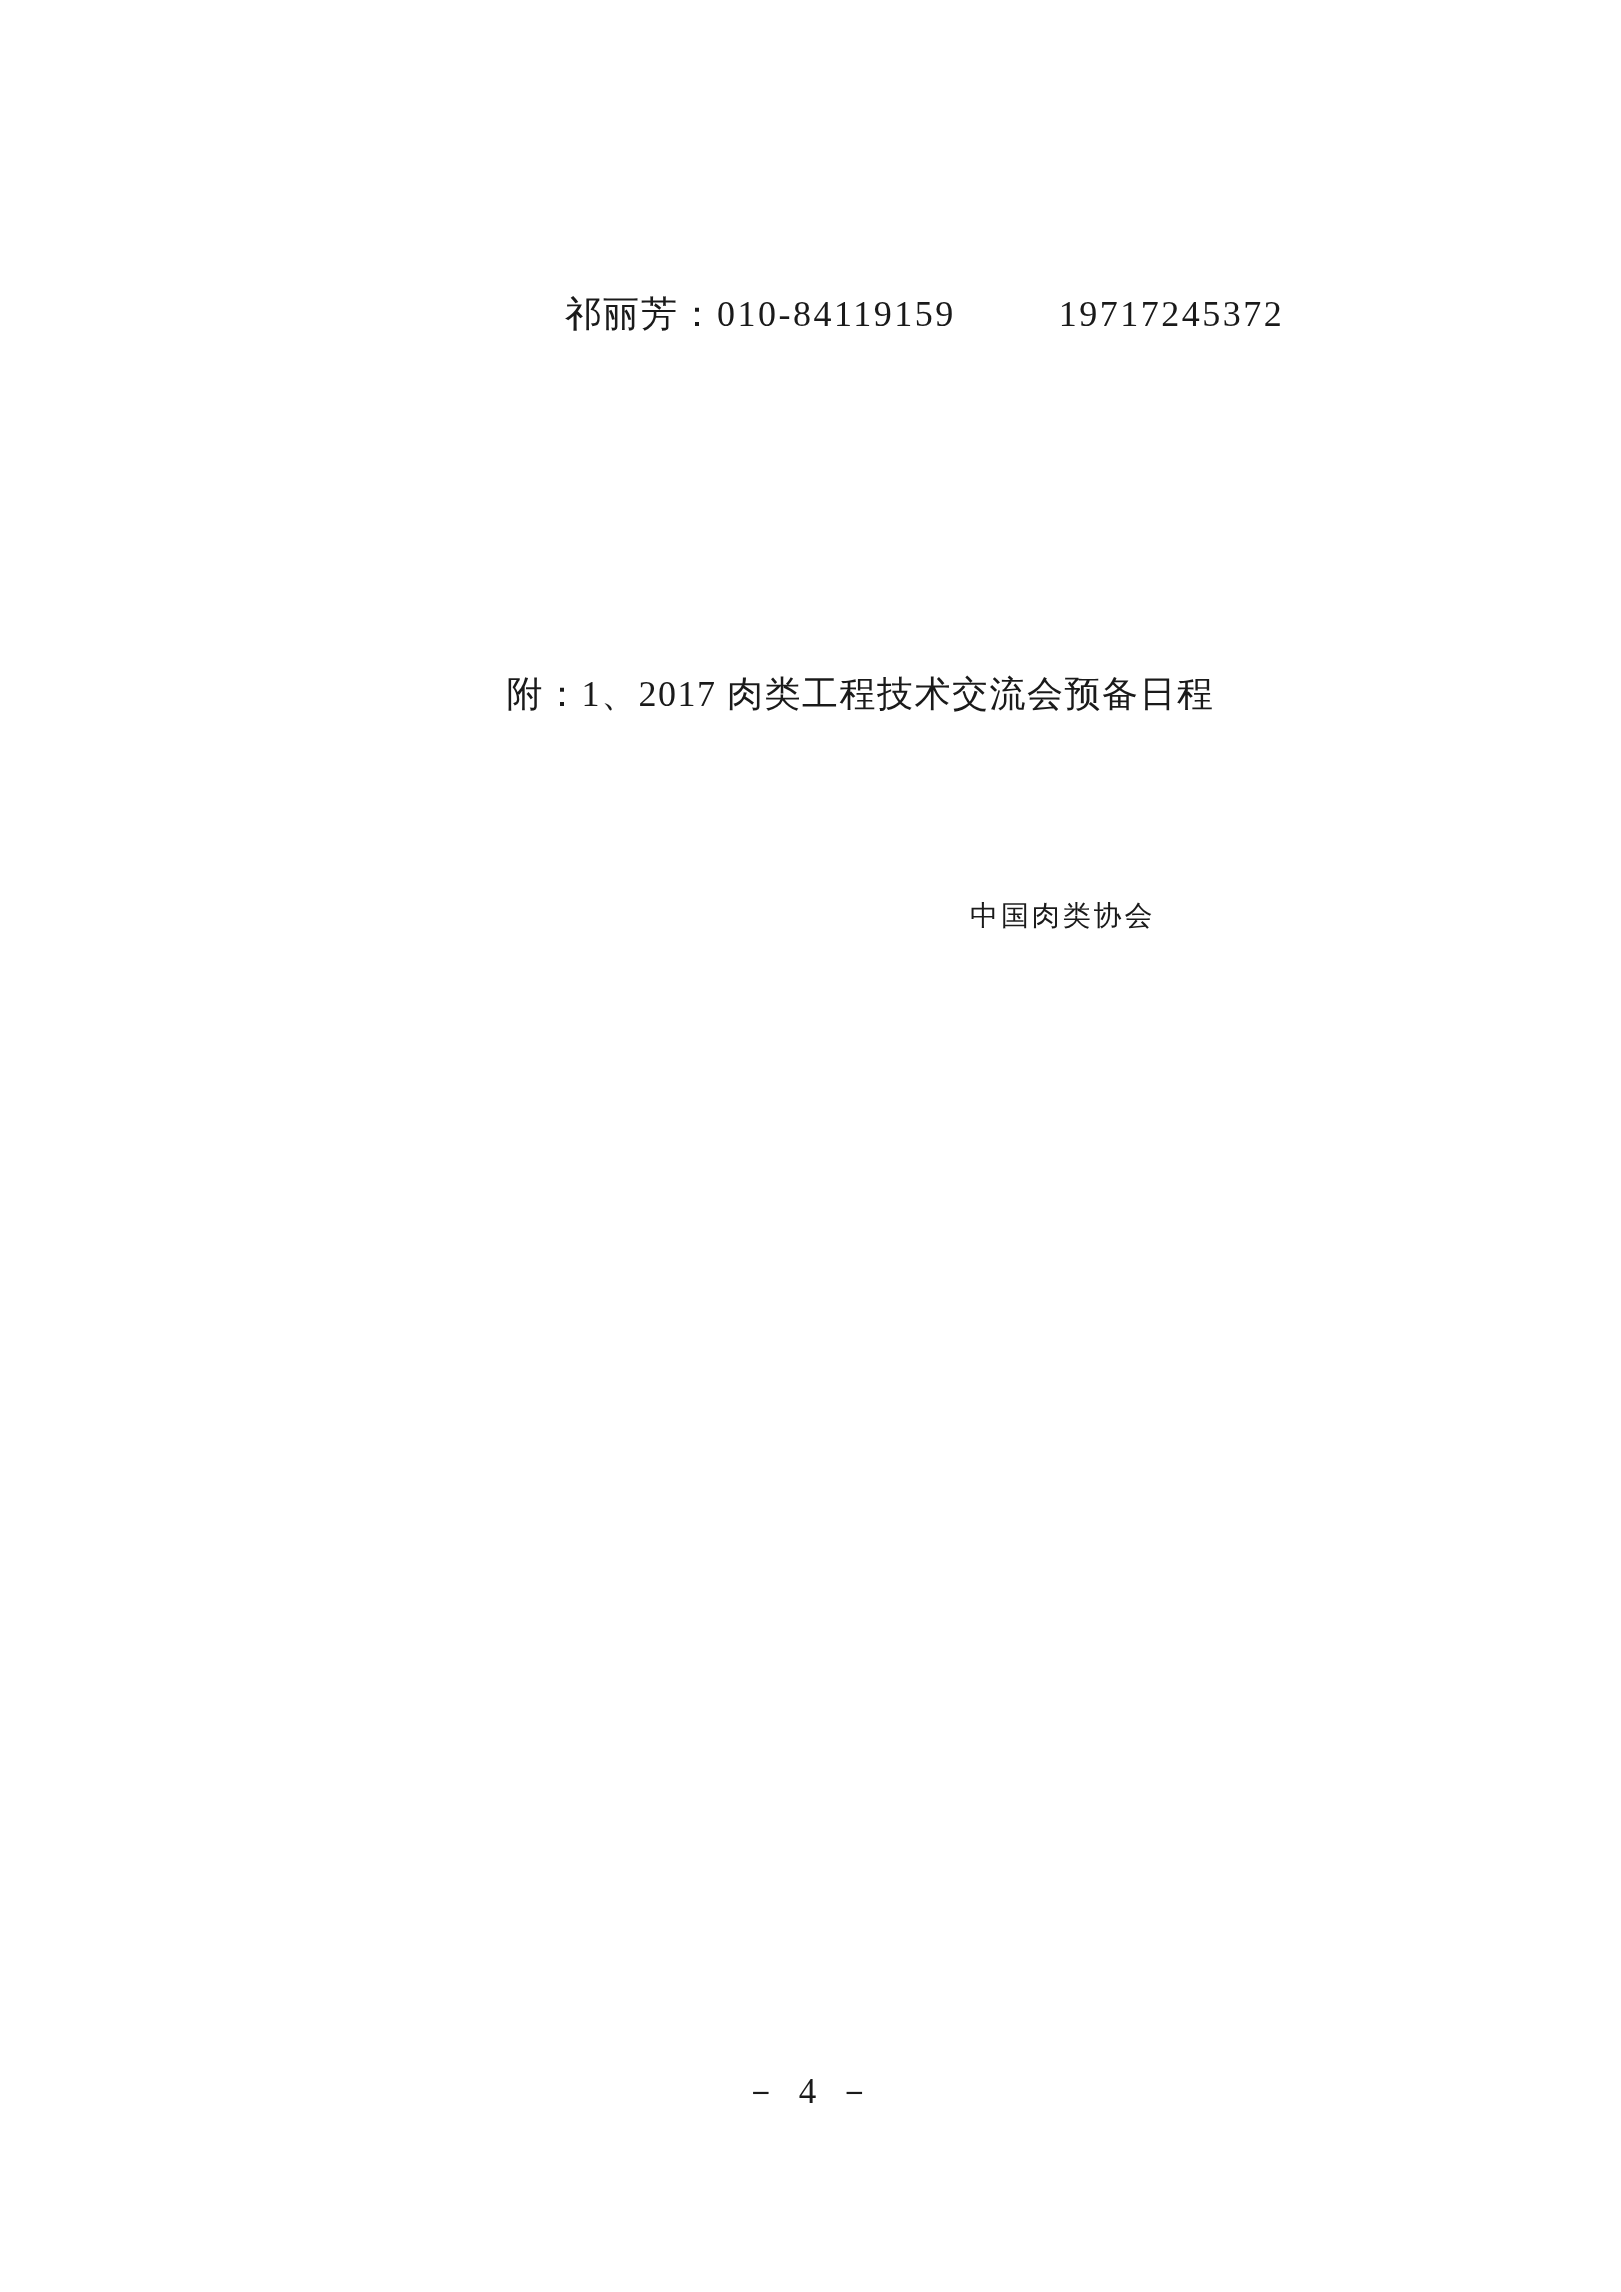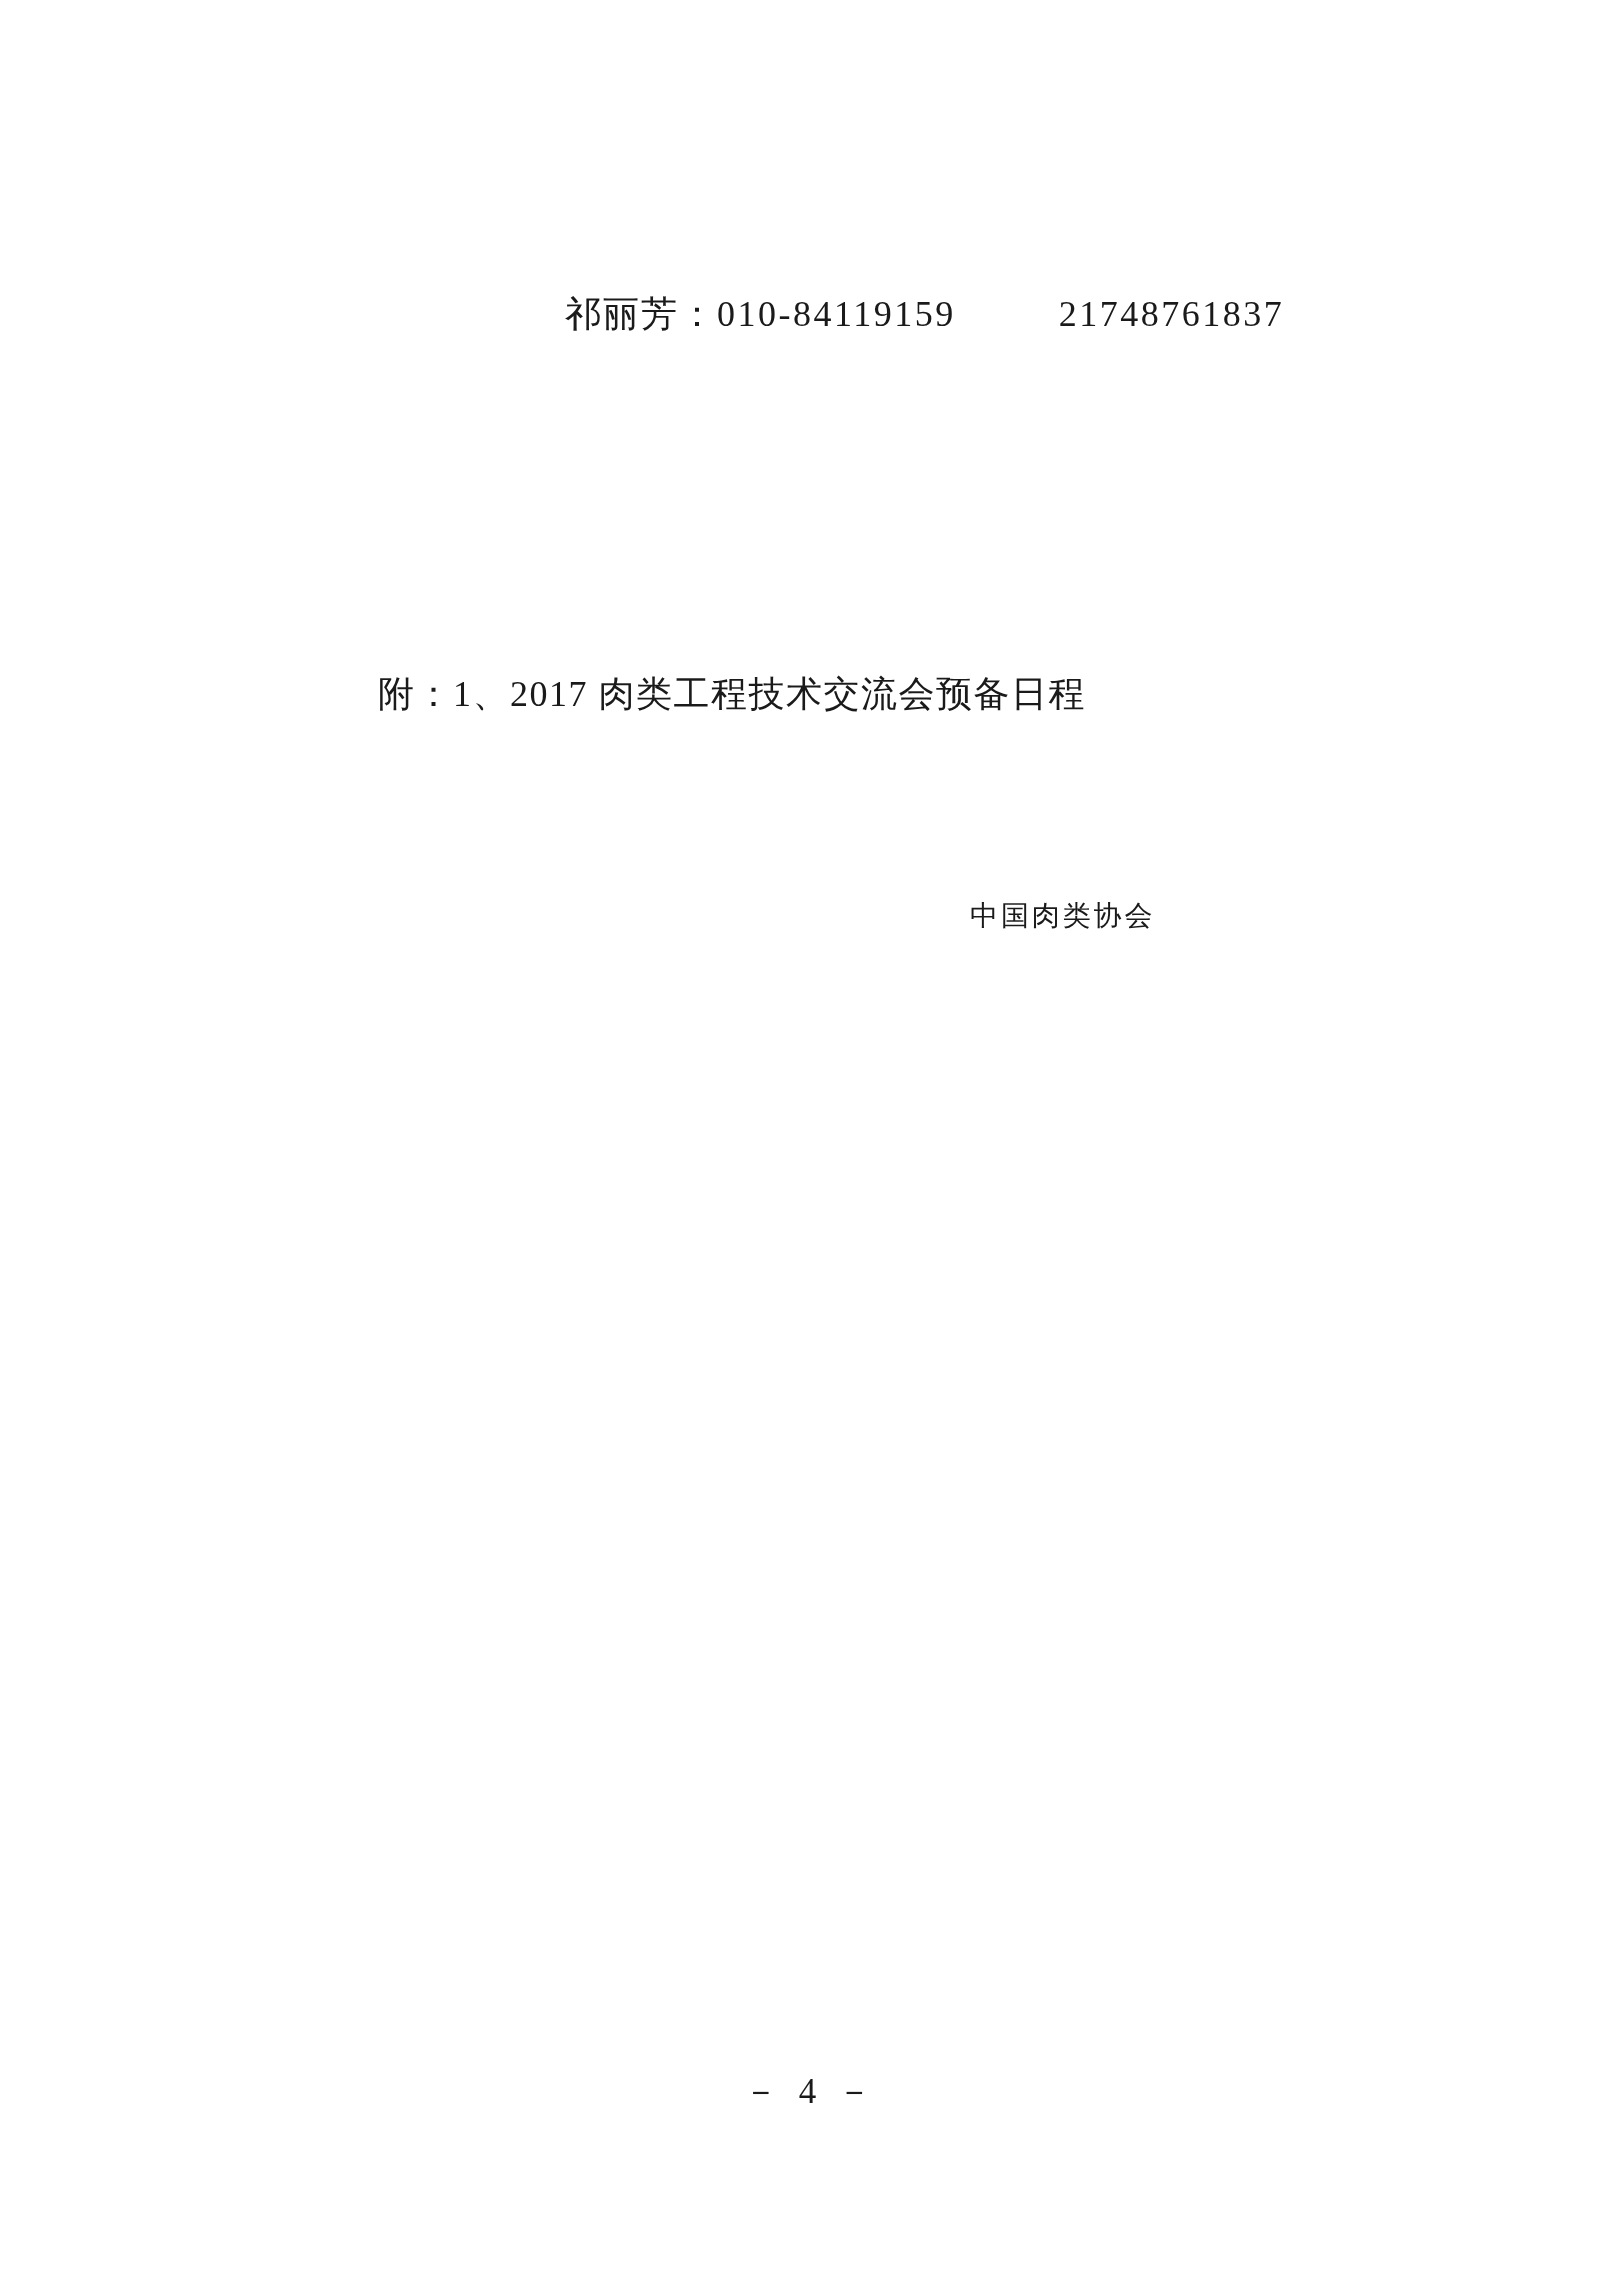--- a/index.html
+++ b/index.html
@@ -57,20 +57,21 @@
   }
   .attach-line {
     display: block;
     white-space: pre;
     font-size: 36px;
     line-height: 86px;
     letter-spacing: 1.5px;
   }
   .attach-line.first {
     padding-left: 0;
+    text-align: center;
   }
   .attach-line.second {
     padding-left: 80px;
   }
   .signature {
     position: absolute;
     left: 970px;
     top: 872px;
     width: 412px;
   }
@@ -94,21 +95,21 @@
 </style>
 </head>
 <body>
 
 <div class="page">
 
   <div class="content">
 
     <div class="contact-block">
       <div class="contact-line">
-        <span class="contact-name">祁丽芳：</span><span class="contact-phone">010-84119159</span><span class="contact-gap"></span><span class="contact-mobile">21748761837</span>
+        <span class="contact-name">祁丽芳：</span><span class="contact-phone">010-84119159</span><span class="contact-gap"></span><span class="contact-mobile">19717245372</span>
       </div>
     </div>
 
     <div class="attach-block">
       <div class="attach-line first">
         <span>附：</span><span>1、2017 肉类工程技术交流会预备日程</span>
       </div>
     </div>
 
   </div>

